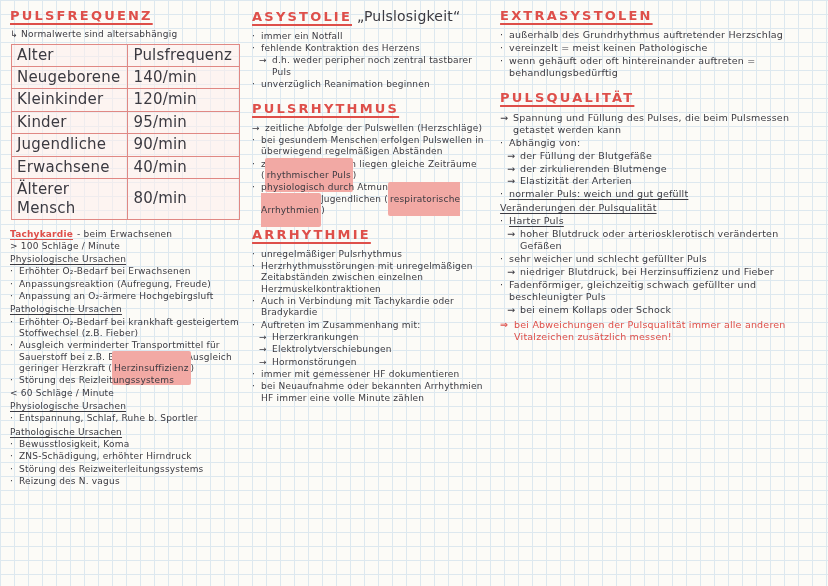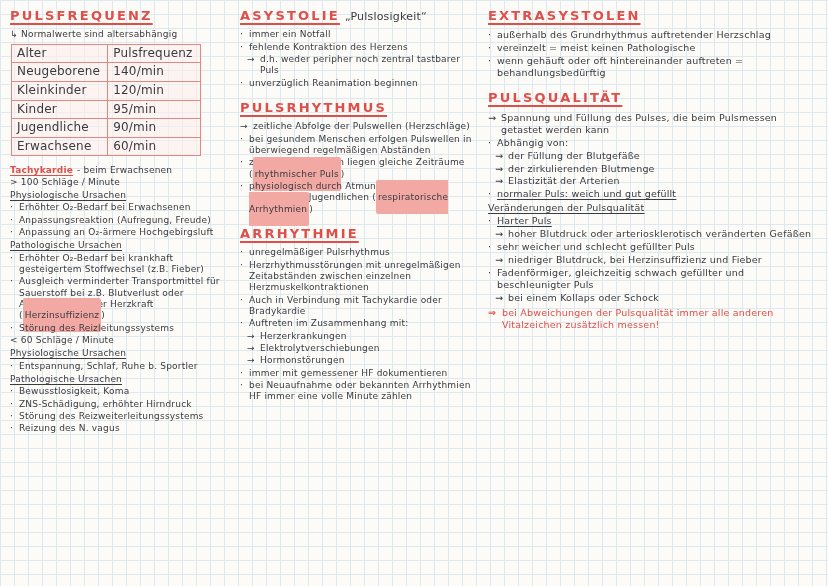--- a/index.html
+++ b/index.html
@@ -21,36 +21,36 @@
     letter-spacing:.2px;
   }
   .sheet{display:flex;gap:12px;padding:8px 8px 4px 10px;height:100%;}
   .c1{flex:0 0 218px;}
   .c2{flex:0 0 236px;}
   .c3{flex:1;font-size:9.5px;}
   .section{margin-bottom:11px;}
   .h1row{margin-bottom:5px;display:flex;align-items:baseline;gap:5px;flex-wrap:wrap;}
   .h1{color:var(--accent);font-weight:bold;font-size:13px;letter-spacing:2.2px;
       text-decoration:underline;text-decoration-thickness:1.5px;text-underline-offset:3px;}
-  .h1sub{color:var(--ink);font-size:11px;}
+  .h1sub{color:var(--ink);font-size:14px;}
   .li{display:flex;margin-bottom:1px;}
   .li .g{flex:0 0 9px;text-align:left;}
   .li .t{flex:1;}
   .ar{padding-left:7px;}
   .ar .g{flex:0 0 13px;}
   .uh{text-decoration:underline;text-underline-offset:2px;margin:2px 0 1px 0;}
   .termline{margin-top:9px;}
   .term{color:var(--accent);font-weight:bold;text-decoration:underline;text-underline-offset:2px;margin-right:4px;}
   .plain{margin-bottom:2px;}
   .hl{background:var(--highlight);border-radius:2px;padding:12px 2px;}
   .warn{color:var(--accent);margin-top:3px;}
   .warn .g{flex:0 0 14px;font-weight:bold;}
   .ptable{border-collapse:collapse;margin:3px 0 9px 1px;background:rgba(253,238,236,.55);}
   .ptable th,.ptable td{border:1.2px solid var(--accent-soft);padding:1px 7px 1.5px 5px;
-      text-align:left;font-weight:normal;font-size:12px;color:var(--ink);}
+      text-align:left;font-weight:normal;font-size:15px;color:var(--ink);}
   .notehook{display:flex;margin-bottom:2px;}
   .notehook .g{flex:0 0 11px;}
 </style>
 </head>
 <body>
 
 <div class="sheet">
 
   <div class="c1">
     <div class="section">
@@ -78,21 +78,25 @@
         <tr>
           <td>Kinder</td>
           <td>95/min</td>
         </tr>
         <tr>
           <td>Jugendliche</td>
           <td>90/min</td>
         </tr>
         <tr>
           <td>Erwachsene</td>
-          <td>60/min</td>
+          <td>40/min</td>
+        </tr>
+        <tr>
+          <td>Älterer Mensch</td>
+          <td>80/min</td>
         </tr>
       </tbody>
         </table>
 
       <div class="termline">
         <span class="term">Tachykardie</span><span>- beim Erwachsenen</span>
       </div>
       <div class="plain">&gt; 100 Schläge / Minute</div>
       <div class="uh">Physiologische Ursachen</div>
       <div class="li">

